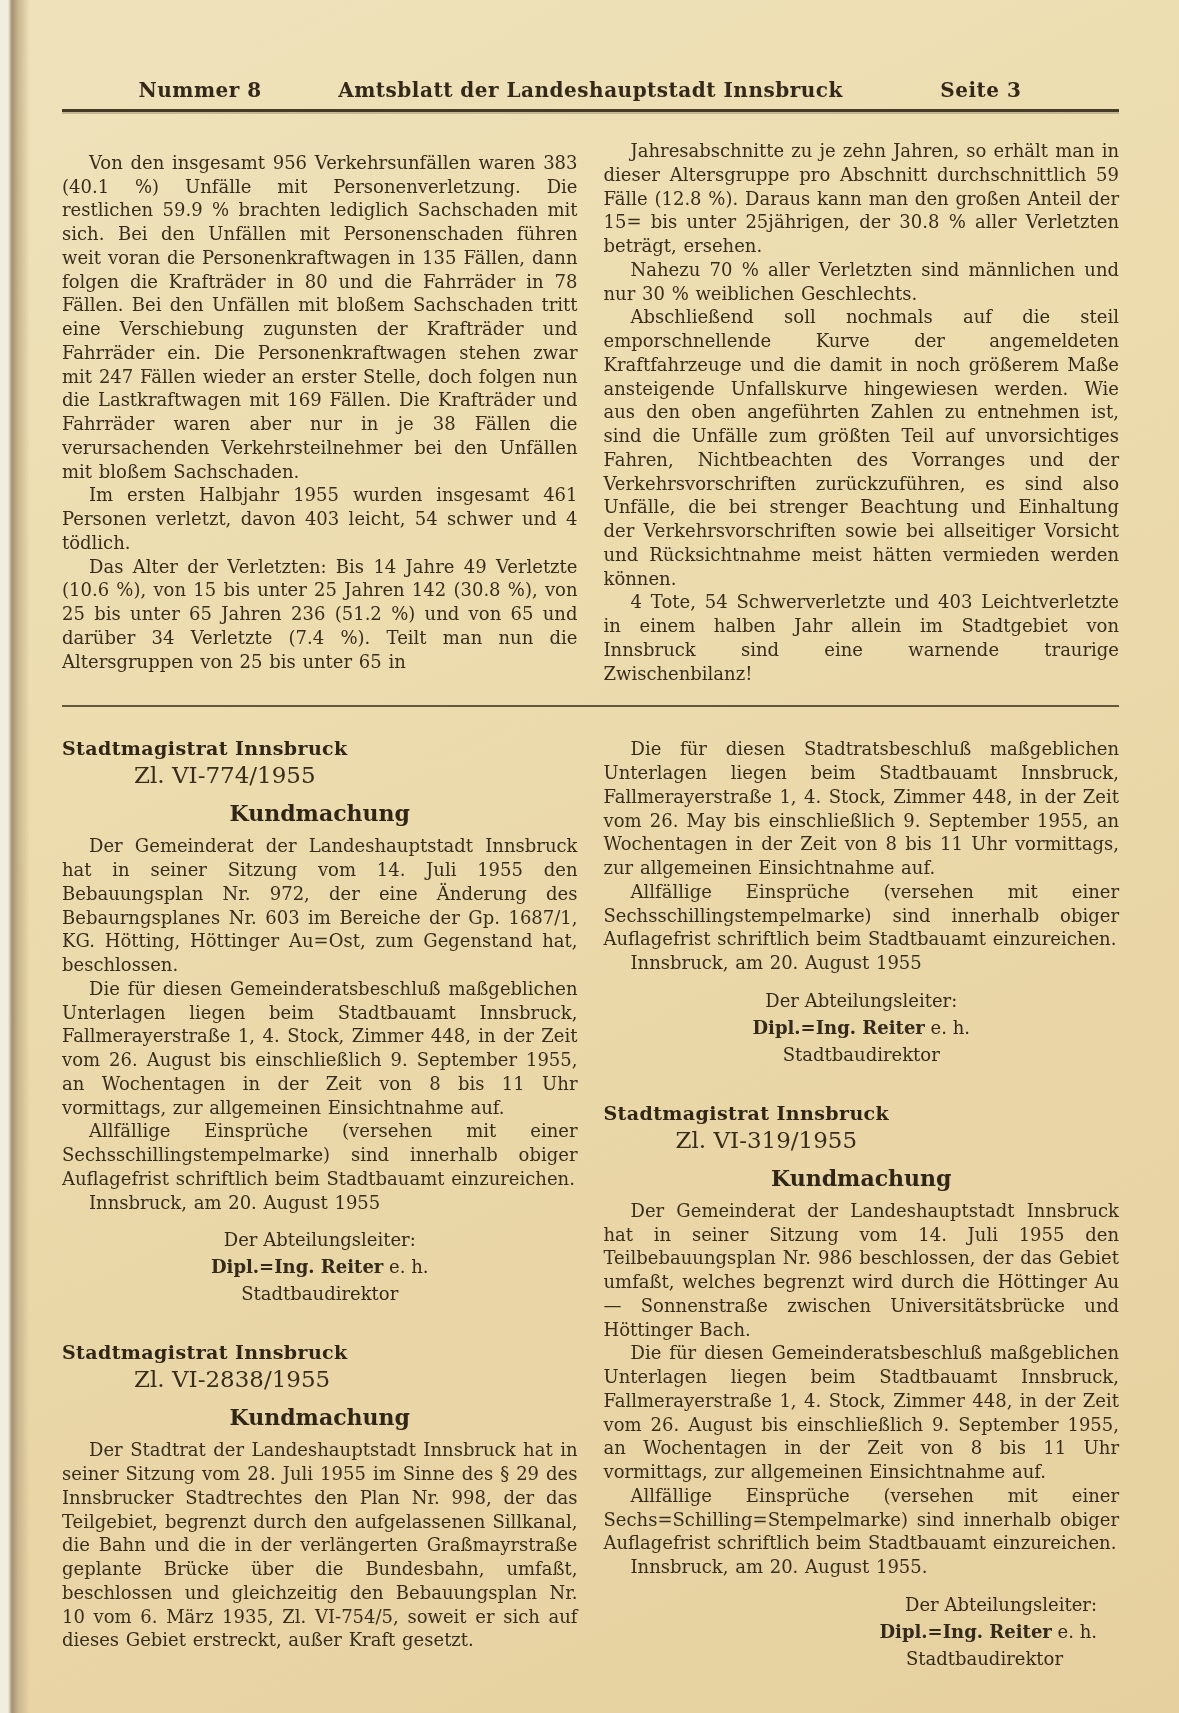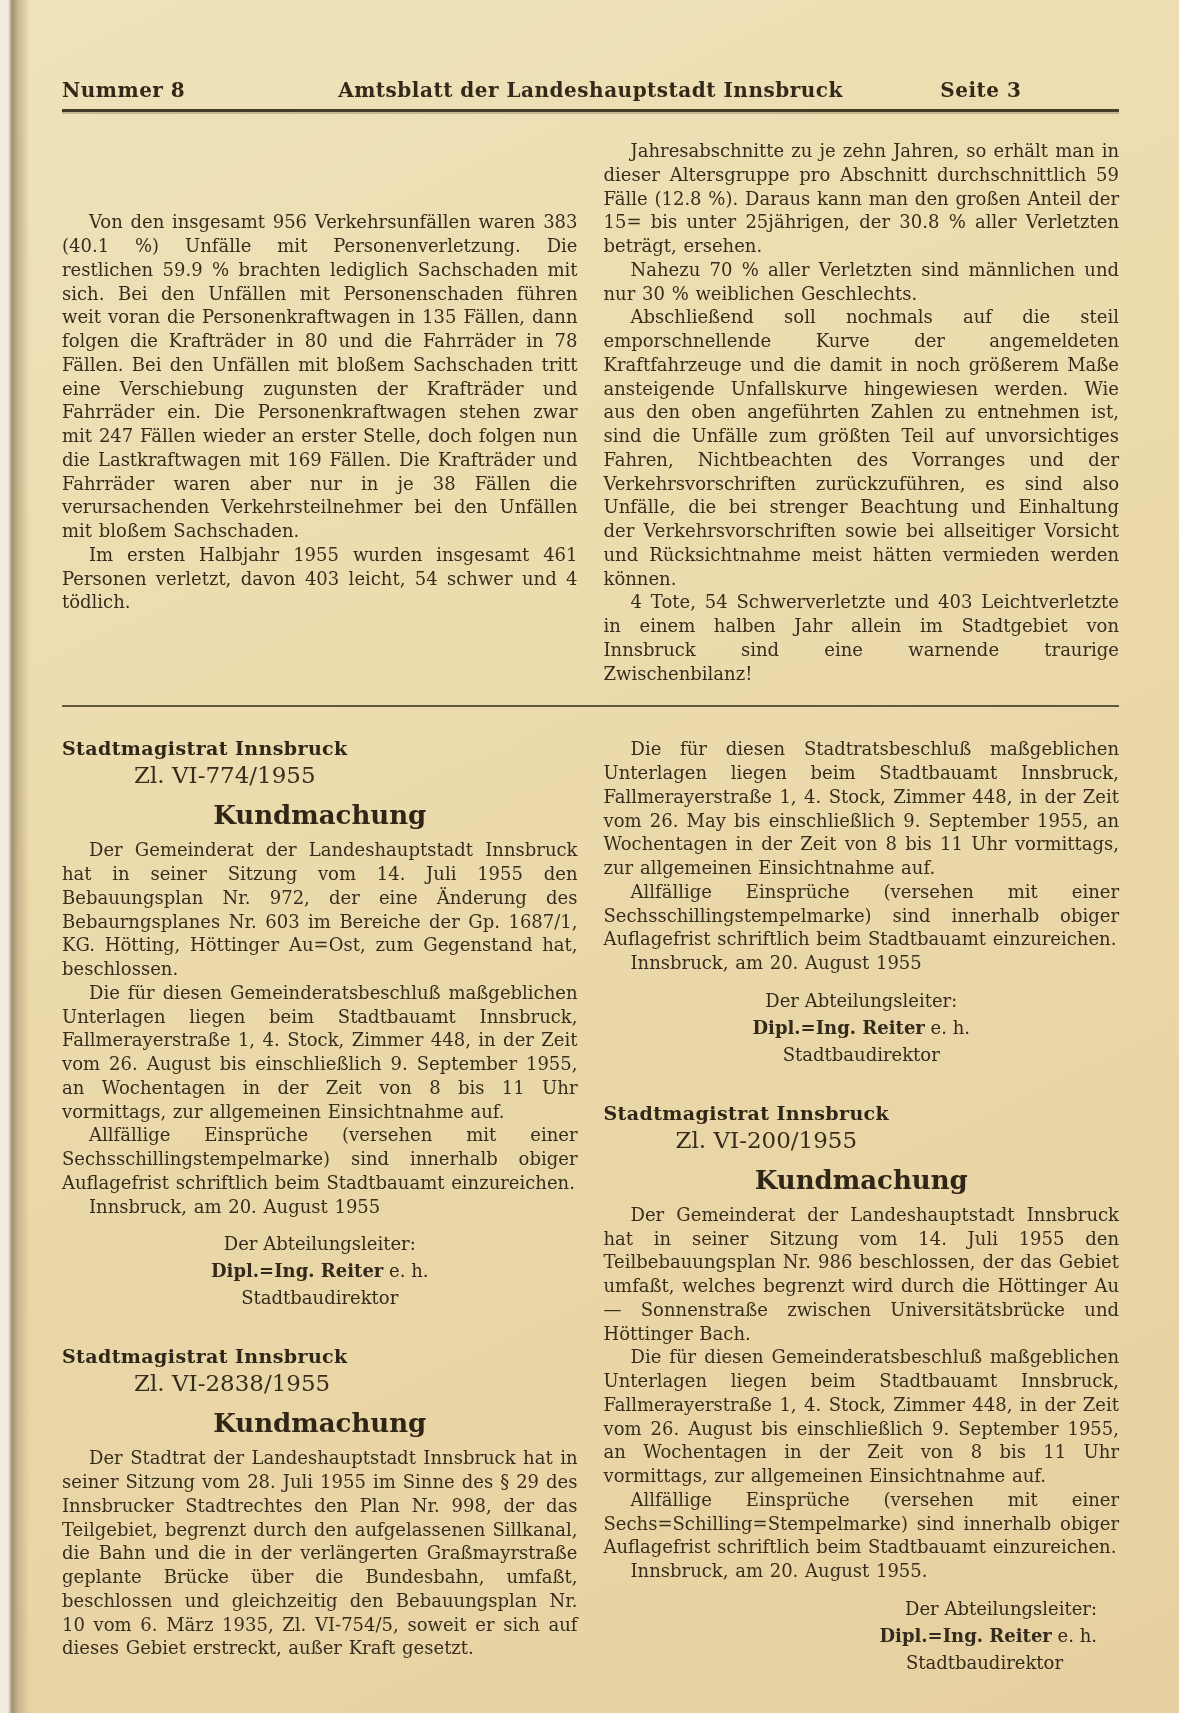--- a/index.html
+++ b/index.html
@@ -16,37 +16,37 @@
   }
   .edge-strip{
     position:absolute;left:0;top:0;bottom:0;width:30px;
     background:linear-gradient(90deg,#f1ede1 0 8px,#a3906f 12px,#c8b58d 18px,rgba(232,216,172,0) 30px);
   }
   .header{
     position:relative;
     display:grid;grid-template-columns:1fr auto 1fr;align-items:baseline;
     font-size:20px;font-weight:bold;letter-spacing:.5px;color:#33291a;
   }
-  .header .h-left{text-align:left;}
+  .header .h-left{text-align:center;}
   .header .h-center{text-align:left;}
   .header .h-right{text-align:center;}
   .header-rule{height:3px;background:#453a28;margin-top:7px;box-shadow:0 2px 0 rgba(69,58,40,.25);}
   .columns{display:flex;gap:26px;}
   .col{flex:1 1 0;min-width:0;}
   .article{margin-top:27px;align-items:center;}
   p.body-p{
     margin:0;font-size:18px;line-height:1.32;text-align:justify;
     text-indent:27px;color:#372d1d;
     word-spacing:1px;
   }
   .section-rule{height:2px;background:#4a3f2c;margin-top:20px;opacity:.85;}
   .lower{margin-top:30px;}
   .ann-org{font-weight:bold;font-size:19px;letter-spacing:.4px;color:#2f2617;}
   .ann-ref{font-size:23px;padding-left:72px;margin-top:3px;color:#372d1d;}
-  .ann-heading{text-align:center;font-weight:bold;font-size:26px;margin:12px 0 8px;color:#2f2617;}
+  .ann-heading{text-align:center;font-weight:bold;font-size:22px;margin:12px 0 8px;color:#2f2617;}
   .dateline{margin:2px 0 0;}
   .sig{margin:12px 0 16px;font-size:18px;line-height:1.5;text-align:center;color:#342a1b;}
   .sig-name{font-weight:bold;}
   .sig-right{text-align:right;padding-right:22px;}
   .sig-right .sig-title{margin-right:34px;}
   .ann + .ann{margin-top:34px;}
   .ann-a2-left{margin-top:36px;}
 </style>
 </head>
 <body>
@@ -58,20 +58,21 @@
     <span class="h-left">Nummer 8</span>
     <span class="h-center">Amtsblatt der Landeshauptstadt Innsbruck</span>
     <span class="h-right">Seite 3</span>
   </div>
   <div class="header-rule"></div>
 
   <div class="columns article">
     <div class="col">
       <p class="body-p">Von den insgesamt 956 Verkehrsunfällen waren 383 (40.1 %) Unfälle mit Personenverletzung. Die restlichen 59.9 % brachten lediglich Sachschaden mit sich. Bei den Unfällen mit Personenschaden führen weit voran die Personenkraftwagen in 135 Fällen, dann folgen die Krafträder in 80 und die Fahrräder in 78 Fällen. Bei den Unfällen mit bloßem Sachschaden tritt eine Verschiebung zugunsten der Krafträder und Fahrräder ein. Die Personenkraftwagen stehen zwar mit 247 Fällen wieder an erster Stelle, doch folgen nun die Lastkraftwagen mit 169 Fällen. Die Krafträder und Fahrräder waren aber nur in je 38 Fällen die verursachenden Verkehrsteilnehmer bei den Unfällen mit bloßem Sachschaden.</p>
       <p class="body-p">Im ersten Halbjahr 1955 wurden insgesamt 461 Personen verletzt, davon 403 leicht, 54 schwer und 4 tödlich.</p>
+      <p class="body-p">Das Alter der Verletzten: Bis 14 Jahre 49 Verletzte (10.6 %), von 15 bis unter 25 Jahren 142 (30.8 %), von 25 bis unter 65 Jahren 236 (51.2 %) und von 65 und darüber 34 Verletzte (7.4 %). Teilt man nun die Altersgruppen von 25 bis unter 65 in</p>
     </div>
     <div class="col">
       <p class="body-p">Jahresabschnitte zu je zehn Jahren, so erhält man in dieser Altersgruppe pro Abschnitt durchschnittlich 59 Fälle (12.8 %). Daraus kann man den großen Anteil der 15= bis unter 25jährigen, der 30.8 % aller Verletzten beträgt, ersehen.</p>
       <p class="body-p">Nahezu 70 % aller Verletzten sind männlichen und nur 30 % weiblichen Geschlechts.</p>
       <p class="body-p">Abschließend soll nochmals auf die steil emporschnellende Kurve der angemeldeten Kraftfahrzeuge und die damit in noch größerem Maße ansteigende Unfallskurve hingewiesen werden. Wie aus den oben angeführten Zahlen zu entnehmen ist, sind die Unfälle zum größten Teil auf unvorsichtiges Fahren, Nichtbeachten des Vorranges und der Verkehrsvorschriften zurückzuführen, es sind also Unfälle, die bei strenger Beachtung und Einhaltung der Verkehrsvorschriften sowie bei allseitiger Vorsicht und Rücksichtnahme meist hätten vermieden werden können.</p>
       <p class="body-p">4 Tote, 54 Schwerverletzte und 403 Leichtverletzte in einem halben Jahr allein im Stadtgebiet von Innsbruck sind eine warnende traurige Zwischenbilanz!</p>
     </div>
   </div>
 
   <div class="section-rule"></div>
@@ -110,21 +111,21 @@
         <p class="body-p dateline">Innsbruck, am 20. August 1955</p>
         <div class="sig">
           <div>Der Abteilungsleiter:</div>
           <div><span class="sig-name">Dipl.=Ing. Reiter</span> <span>e. h.</span></div>
           <div class="sig-title">Stadtbaudirektor</div>
         </div>
       </div>
 
       <div class="ann">
         <div class="ann-org">Stadtmagistrat Innsbruck</div>
-        <div class="ann-ref">Zl. VI-200/1955</div>
+        <div class="ann-ref">Zl. VI-319/1955</div>
         <div class="ann-heading">Kundmachung</div>
         <p class="body-p">Der Gemeinderat der Landeshauptstadt Innsbruck hat in seiner Sitzung vom 14. Juli 1955 den Teilbebauungsplan Nr. 986 beschlossen, der das Gebiet umfaßt, welches begrenzt wird durch die Höttinger Au — Sonnenstraße zwischen Universitätsbrücke und Höttinger Bach.</p>
         <p class="body-p">Die für diesen Gemeinderatsbeschluß maßgeblichen Unterlagen liegen beim Stadtbauamt Innsbruck, Fallmerayerstraße 1, 4. Stock, Zimmer 448, in der Zeit vom 26. August bis einschließlich 9. September 1955, an Wochentagen in der Zeit von 8 bis 11 Uhr vormittags, zur allgemeinen Einsichtnahme auf.</p>
         <p class="body-p">Allfällige Einsprüche (versehen mit einer Sechs=Schilling=Stempelmarke) sind innerhalb obiger Auflagefrist schriftlich beim Stadtbauamt einzureichen.</p>
         <p class="body-p dateline">Innsbruck, am 20. August 1955.</p>
         <div class="sig sig-right">
           <div>Der Abteilungsleiter:</div>
           <div><span class="sig-name">Dipl.=Ing. Reiter</span> <span>e. h.</span></div>
           <div class="sig-title">Stadtbaudirektor</div>
         </div>

